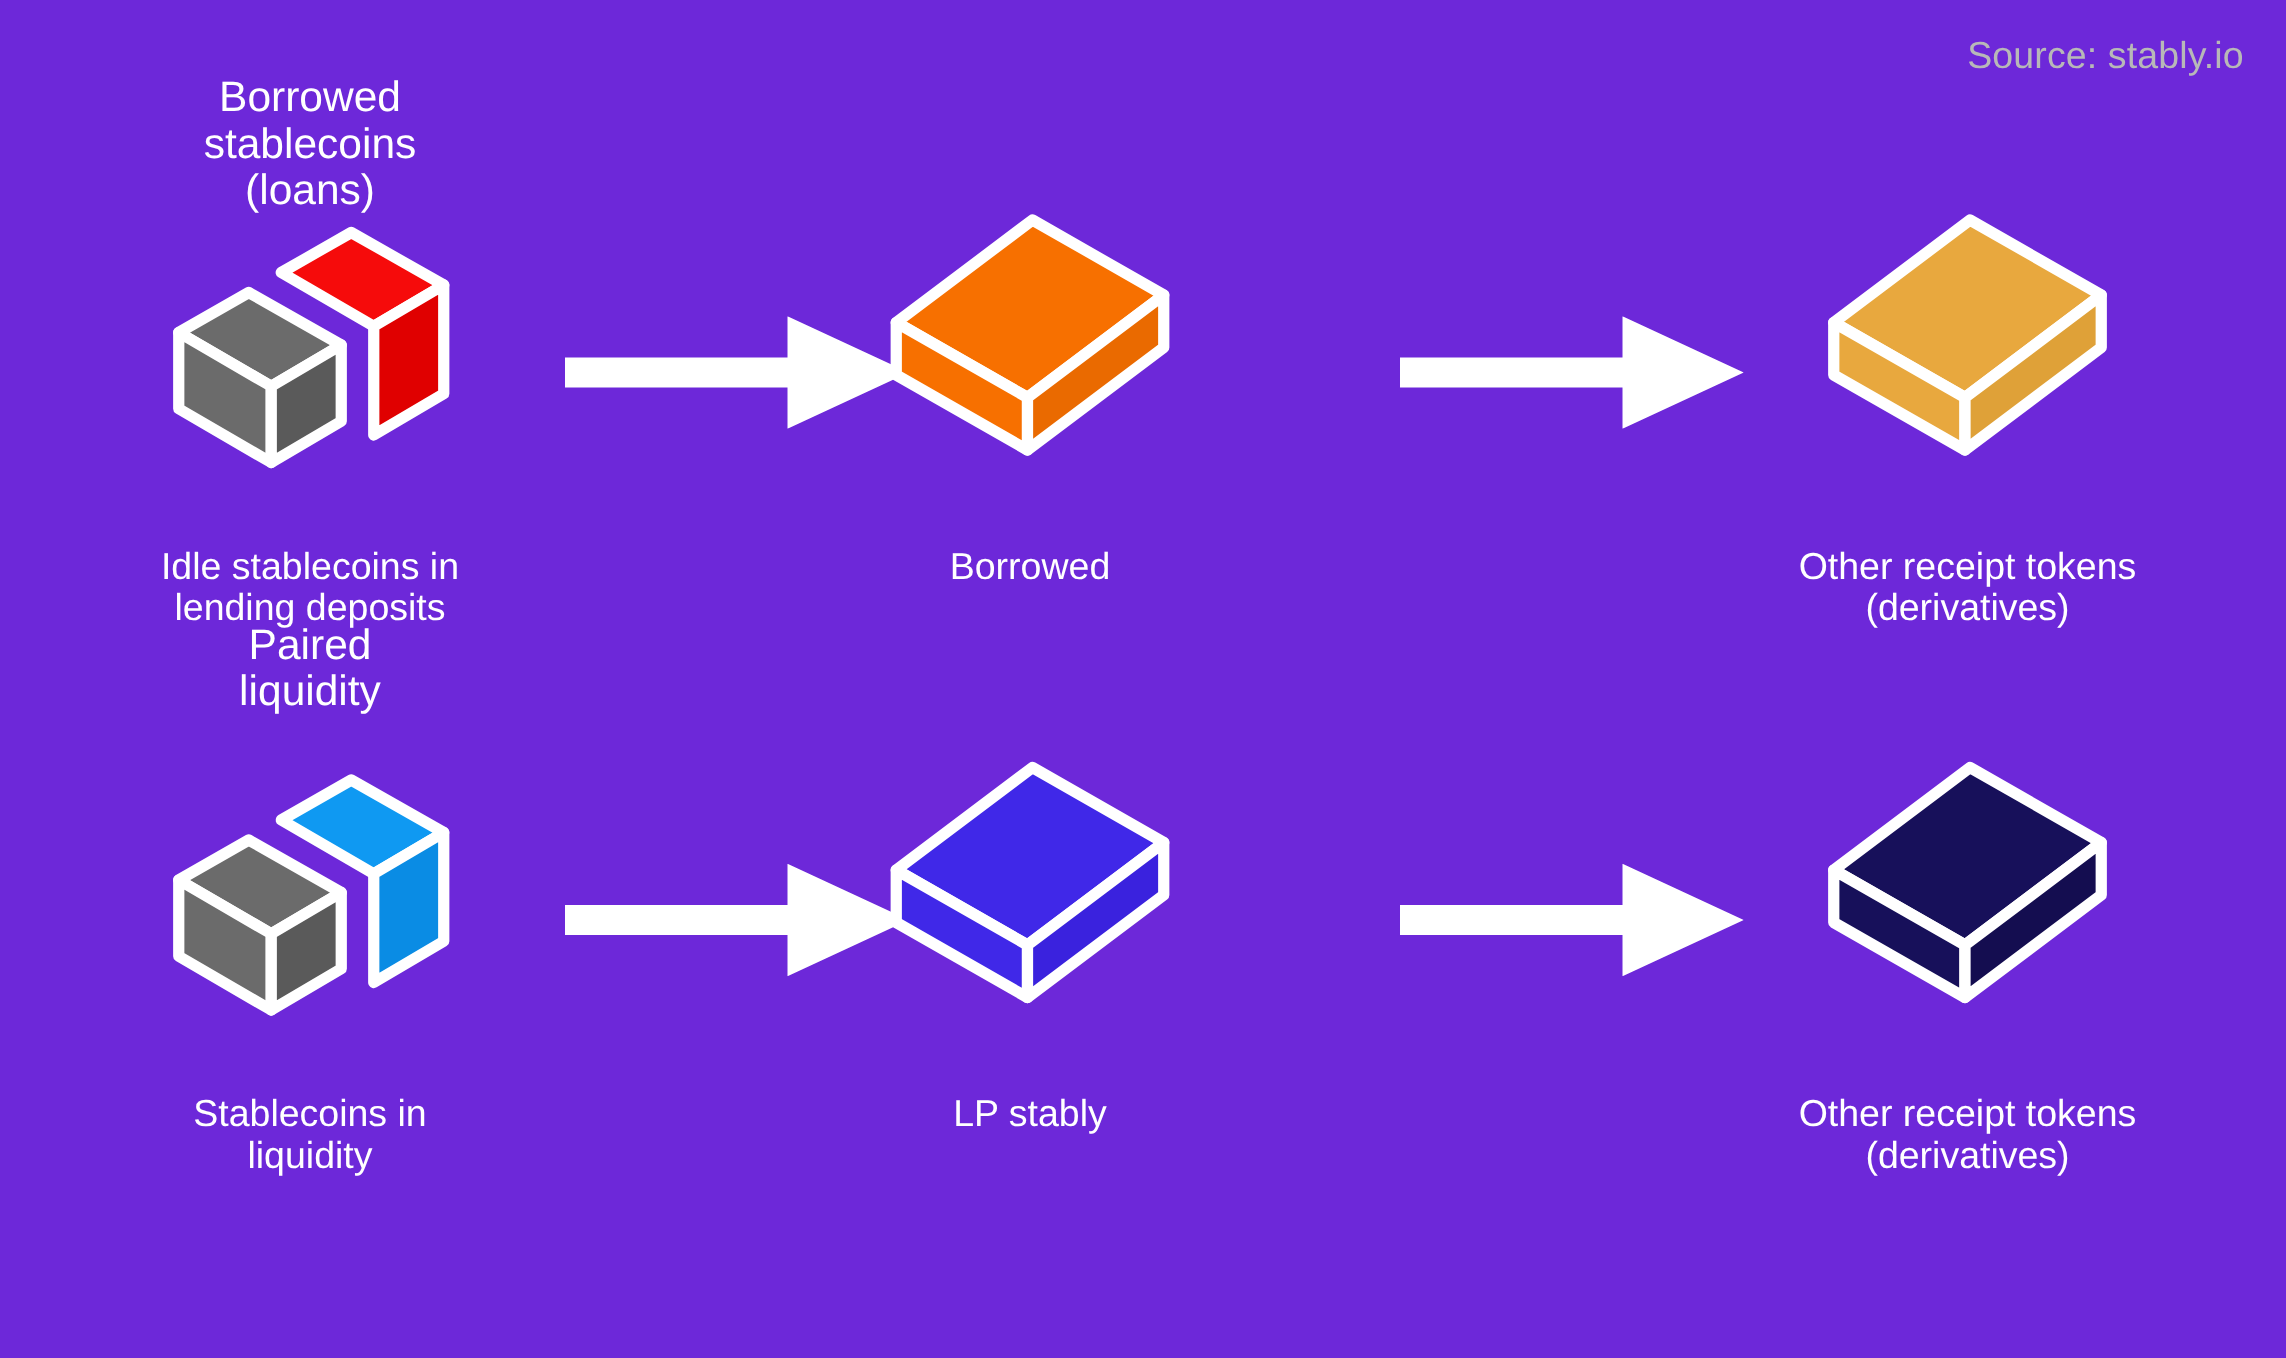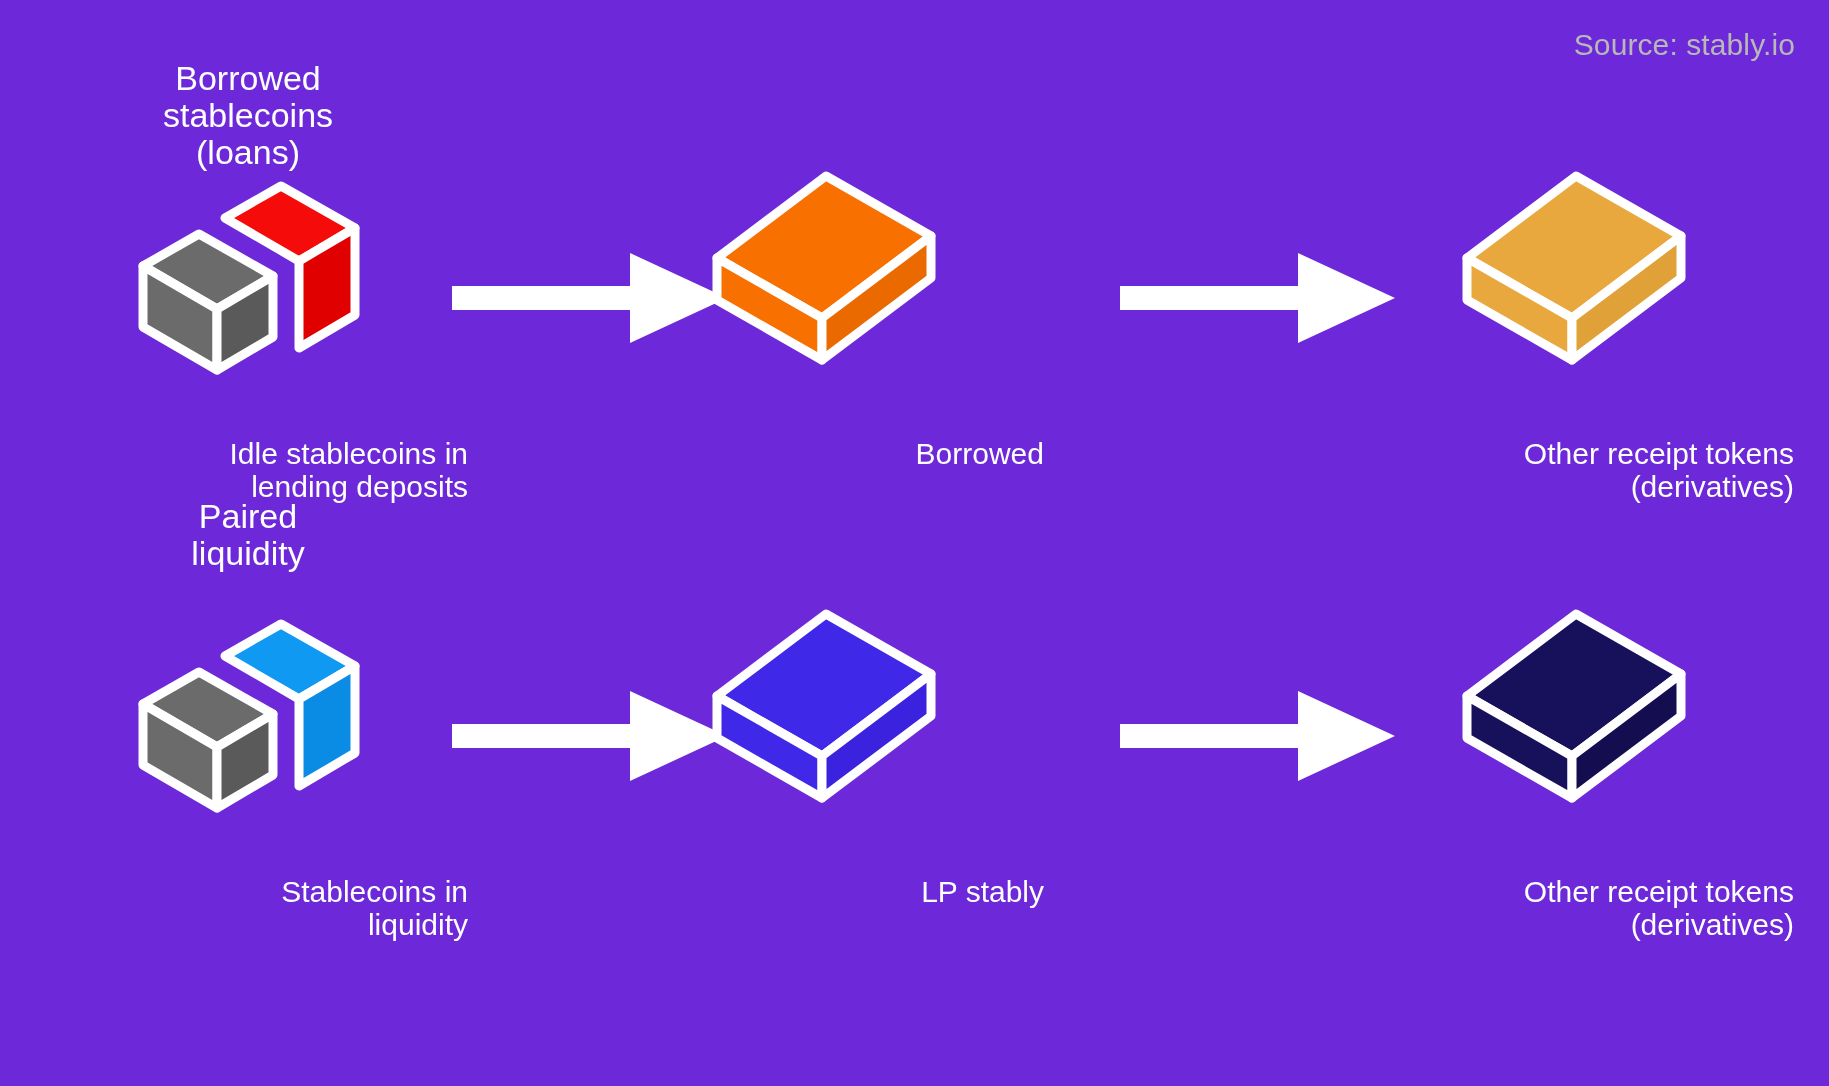--- a/index.html
+++ b/index.html
@@ -61,21 +61,20 @@
     white-space: pre-line;
   }
   .node-caption-bottom {
     position: absolute;
     left: 0;
     width: 100%;
     font-size: 30px;
     line-height: 1.09;
     color: #ffffff;
     white-space: pre-line;
-    text-align: right;
   }
 
   .shape-holder {
     position: absolute;
     left: 0;
     width: 100%;
     display: flex;
     justify-content: center;
     align-items: flex-start;
   }

